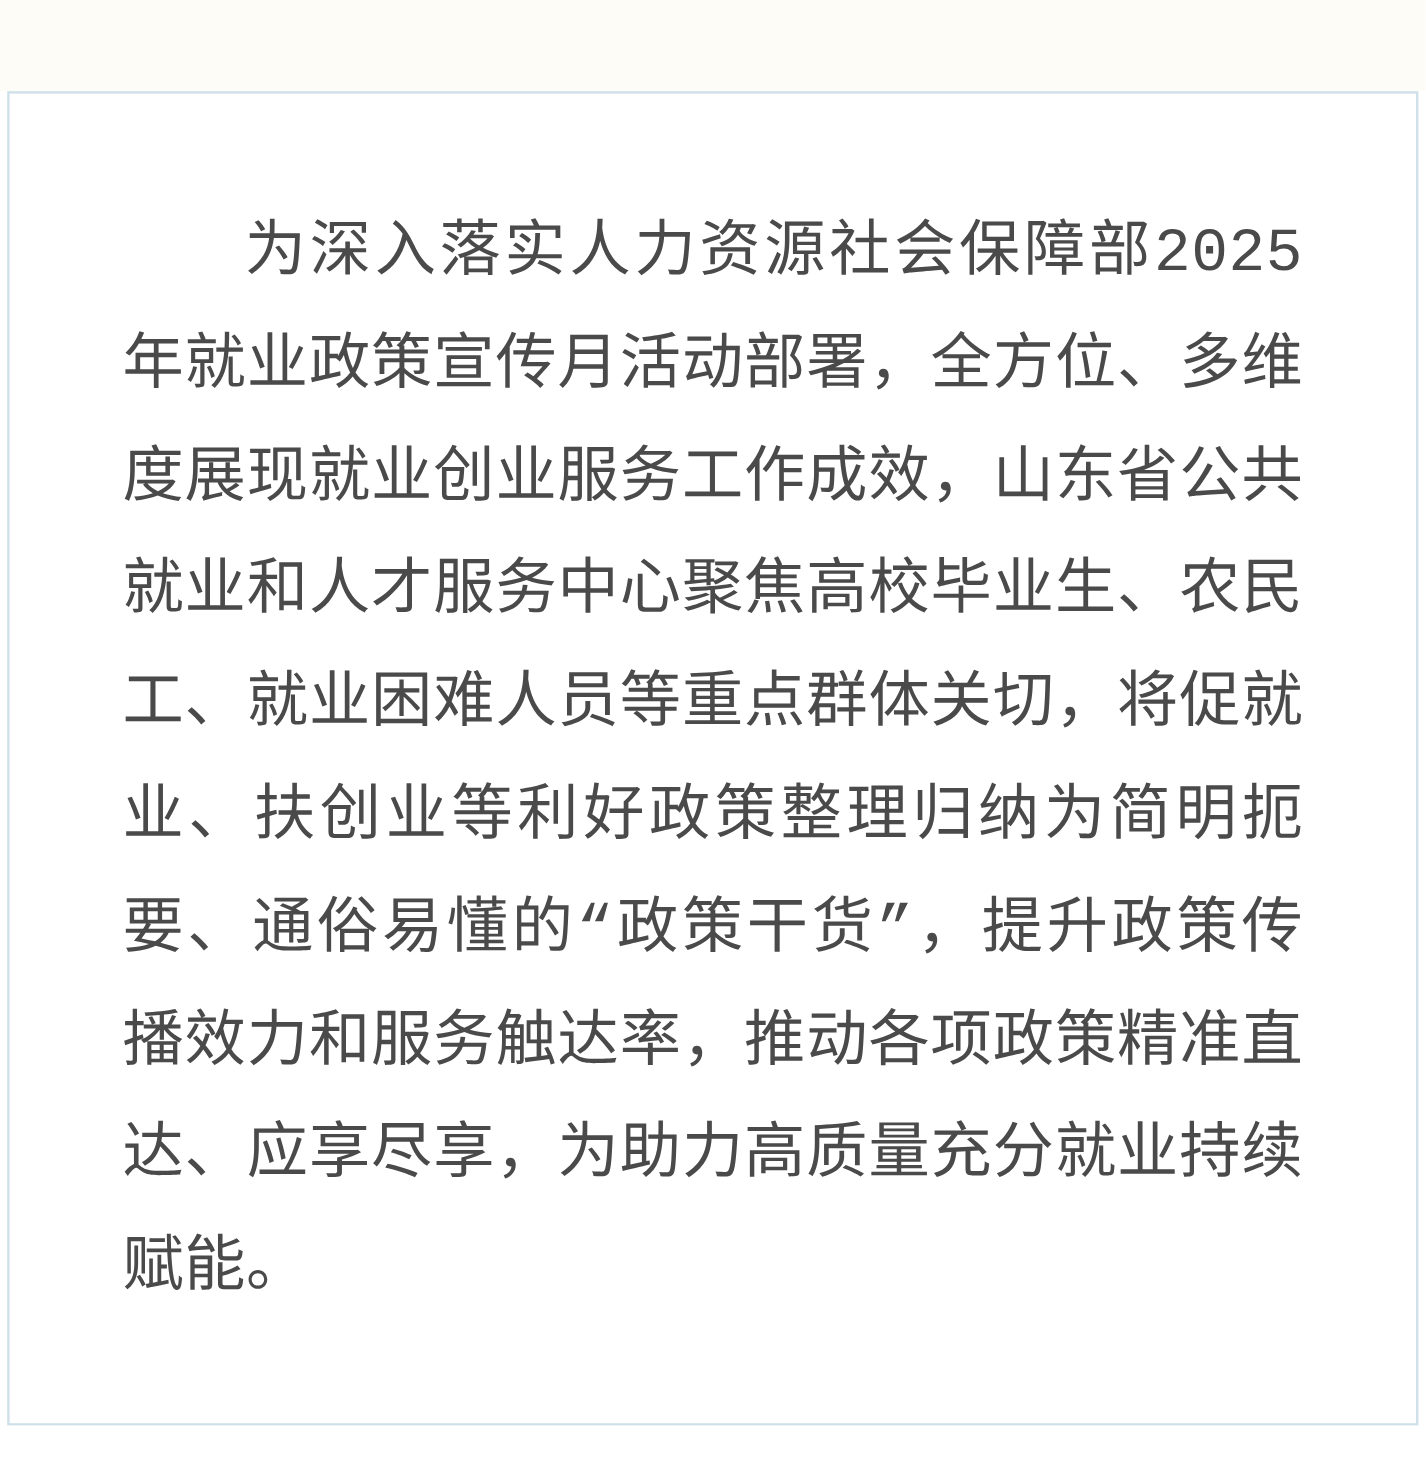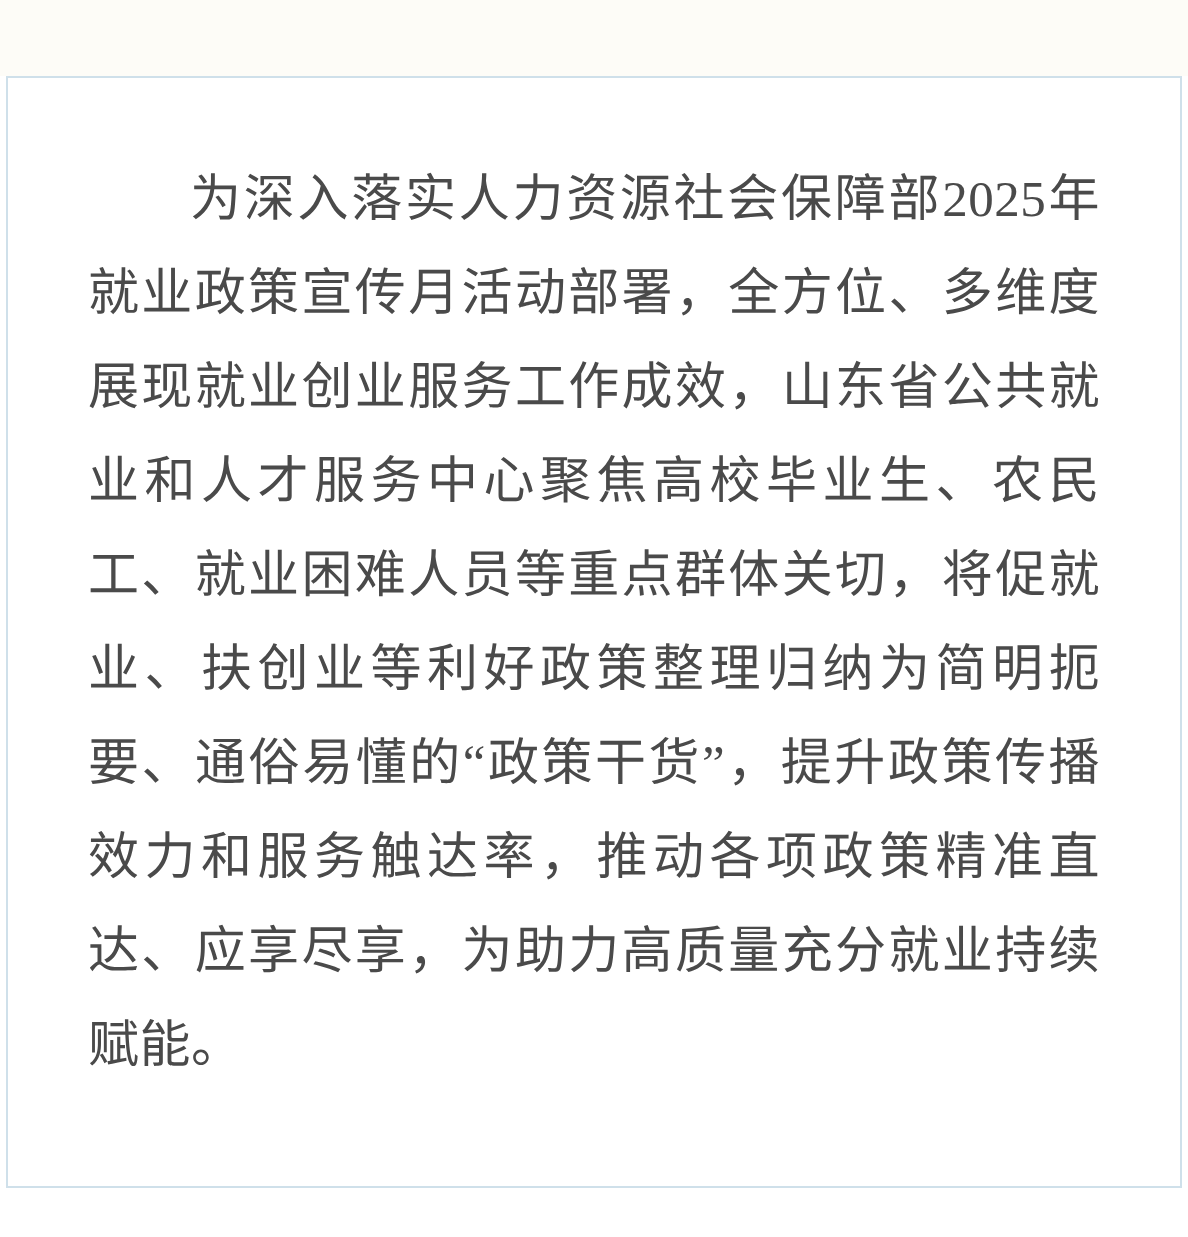--- a/index.html
+++ b/index.html
@@ -49,30 +49,30 @@
     position: absolute;
     top: 0;
     left: 0;
     right: 0;
     bottom: 0;
     padding: 72px 78px 40px 78px;
     box-sizing: border-box;
   }
 
   .body-text {
-    margin: 2px;
+    margin: 16px;
     color: #4a4a4a;
     font-size: 51px;
     line-height: 94px;
     letter-spacing: 0.5px;
     text-align: justify;
     text-justify: inter-ideograph;
     text-indent: 2em;
     font-weight: 400;
-    font-family: Liberation Serif, serif;
+    font-family: Liberation Mono, monospace;
   }
 
   
   .bottom-strip {
     position: absolute;
     left: 0;
     bottom: 0;
     width: 1188px;
     height: 49px;
     background: #ffffff;

